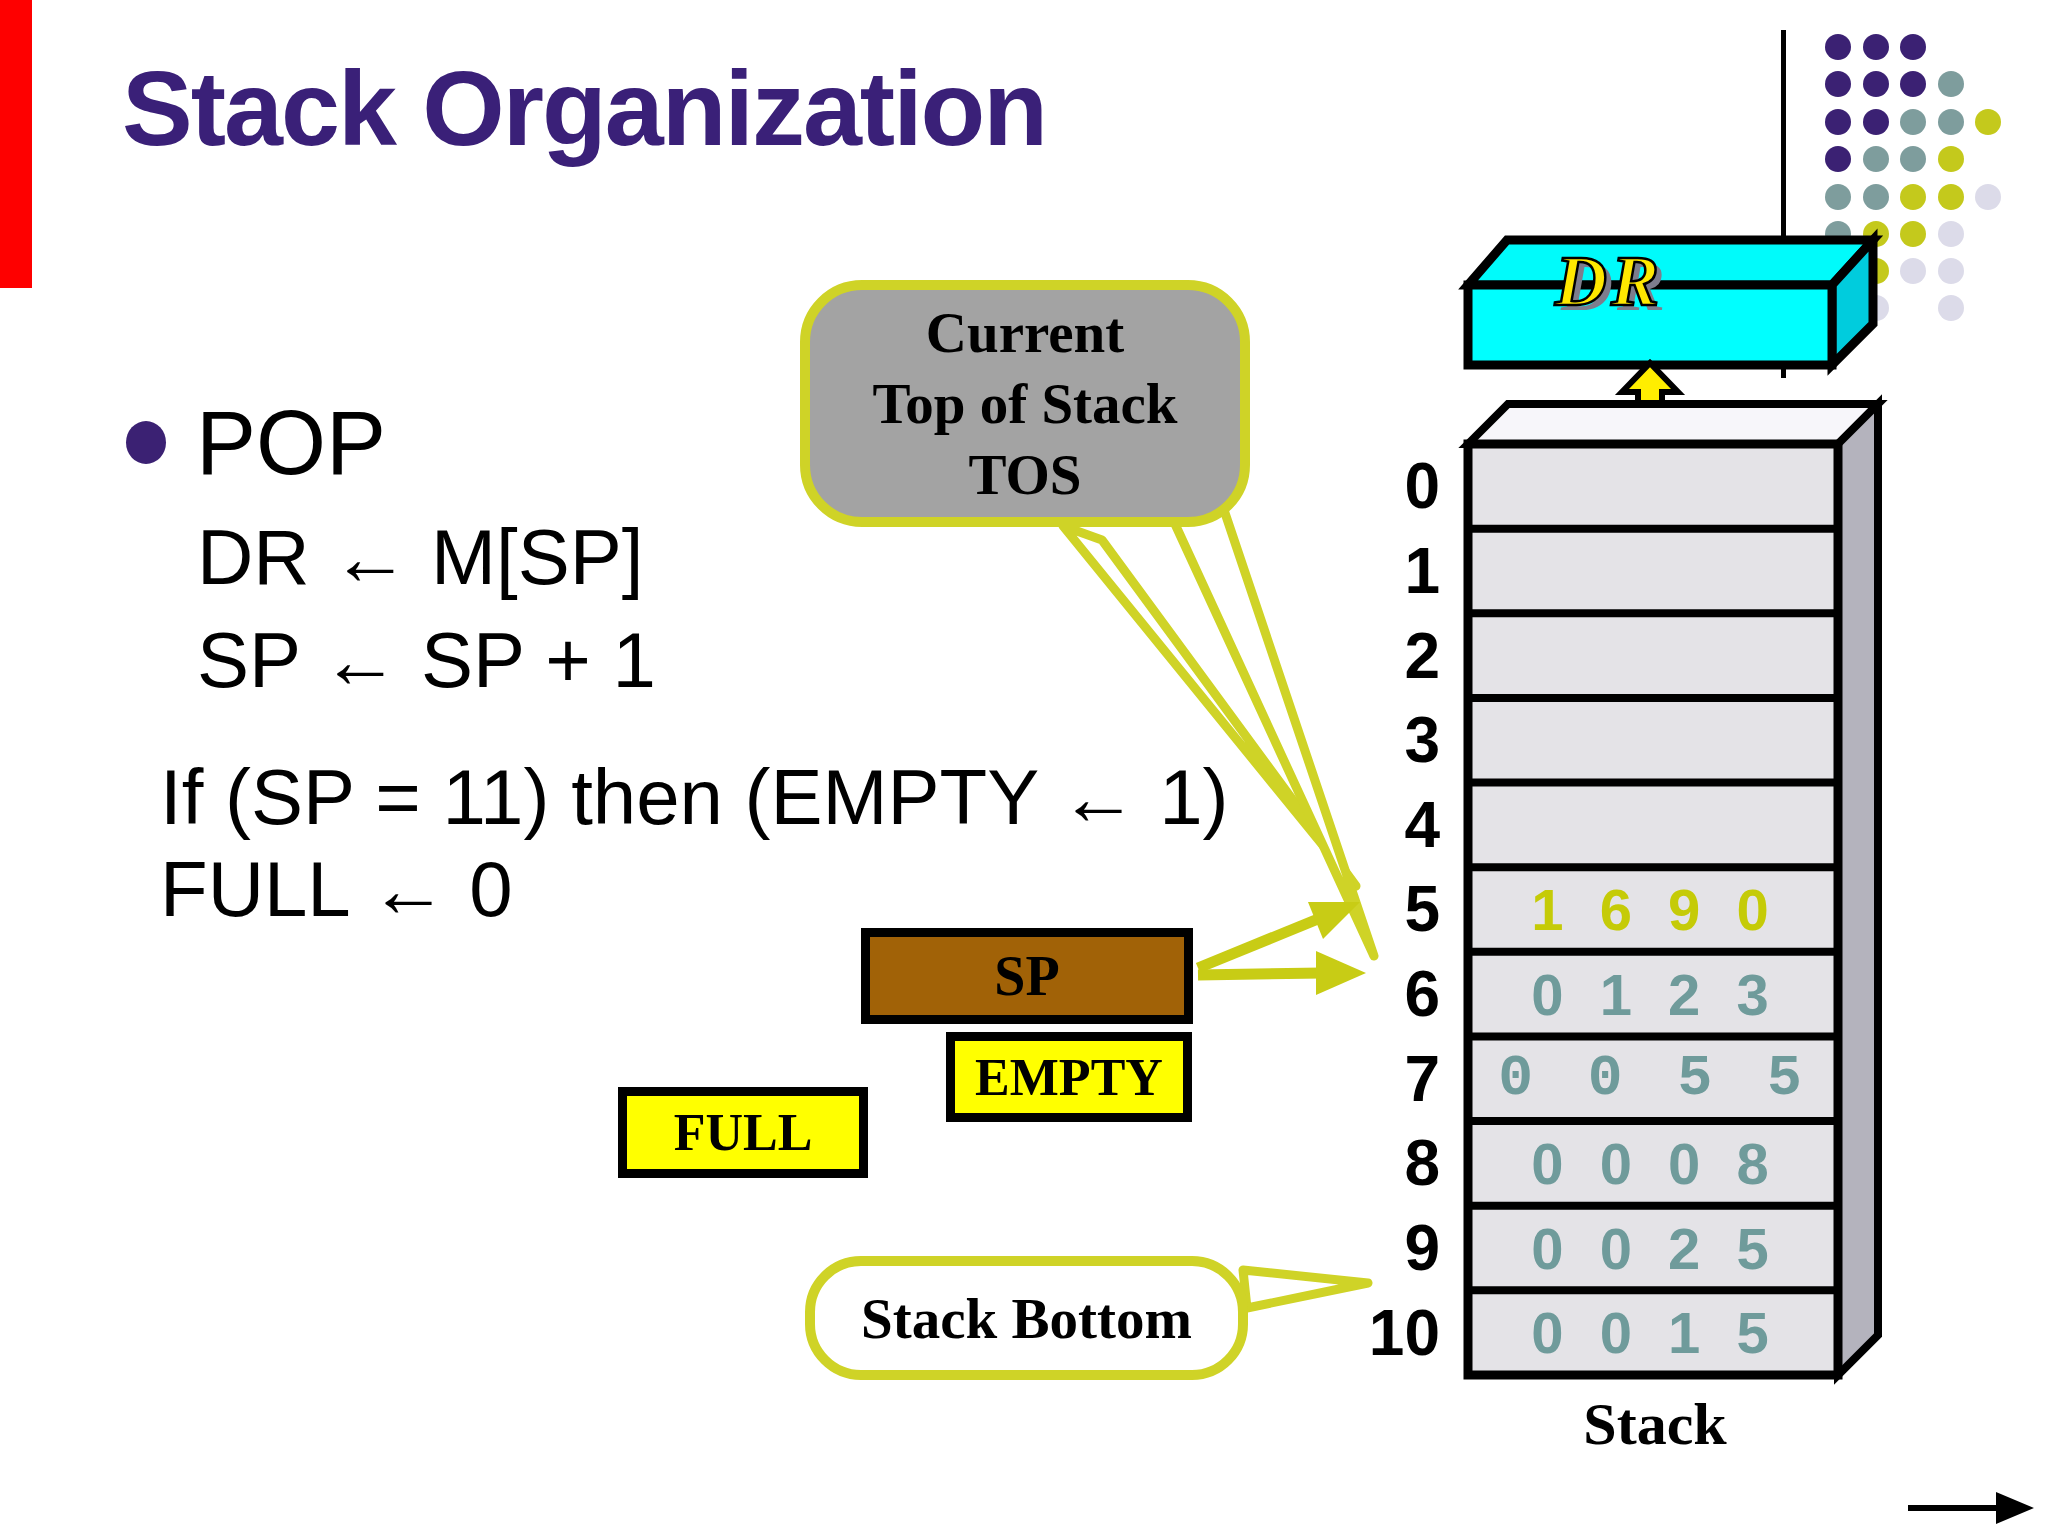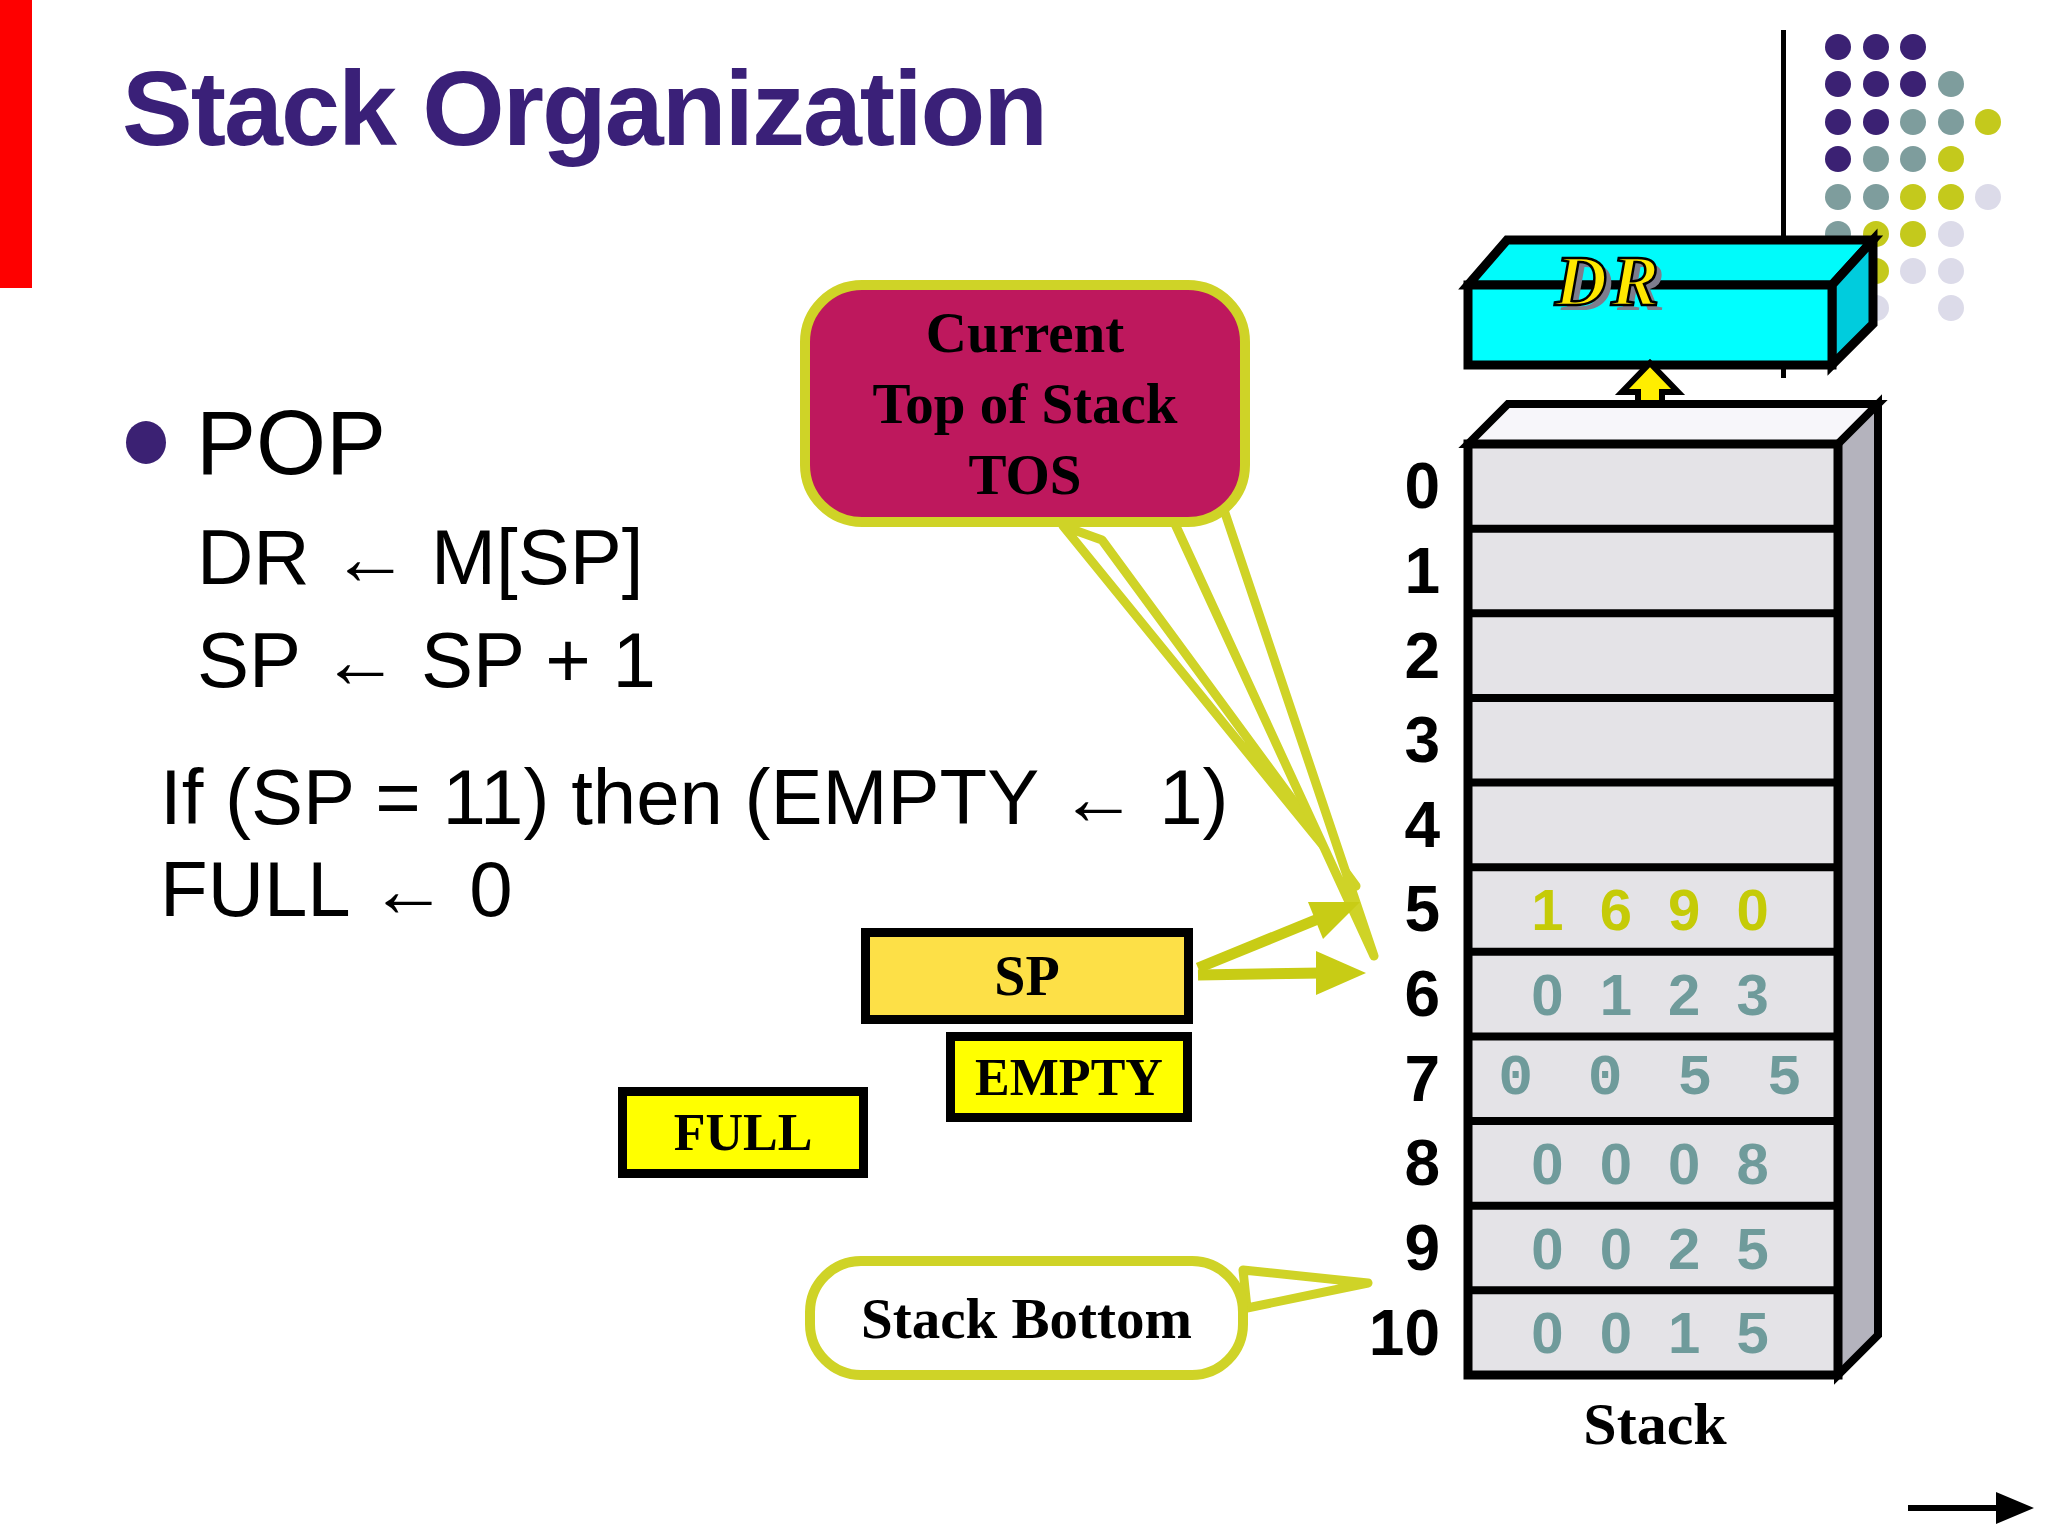--- a/index.html
+++ b/index.html
@@ -18,37 +18,37 @@
   #pop-heading{left:196px;top:392px;font-size:90px;}
   .code-line{font-size:78px;}
   #line-0{left:197px;top:512px;}
   #line-1{left:197px;top:615px;}
   #line-2{left:160px;top:752px;}
   #line-3{left:160px;top:844px;}
   .serif-bold{font-family:"Liberation Serif",serif;font-weight:bold;color:#000;}
   
   #tos-callout{
     left:800px;top:280px;width:450px;height:247px;box-sizing:border-box;
-    background:#be185d;border:10px solid #cfd327;border-radius:62px;
+    background:#a3a3a3;border:10px solid #cfd327;border-radius:62px;
     display:flex;flex-direction:column;align-items:center;justify-content:center;
     text-align:center;
   }
   #tos-callout div{font-size:57px;line-height:71px;}
   #bottom-callout{
     left:805px;top:1256px;width:443px;height:124px;box-sizing:border-box;
     background:#fff;border:10px solid #cfd327;border-radius:56px;
     display:flex;align-items:center;justify-content:center;
   }
   #bottom-callout div{font-size:57px;}
   
   .reg-box{
     box-sizing:border-box;border:9px solid #000;
     display:flex;align-items:center;justify-content:center;
   }
-  #sp-box{left:861px;top:928px;width:332px;height:96px;background:#fde047;font-size:56px;}
+  #sp-box{left:861px;top:928px;width:332px;height:96px;background:#a16207;font-size:56px;}
   #full-box{left:618px;top:1087px;width:250px;height:91px;background:#ffff00;font-size:52px;}
   #empty-box{left:946px;top:1032px;width:246px;height:90px;background:#ffff00;font-size:52px;}
   
   #dr-label{
     left:1555px;top:240px;width:230px;text-align:left;
     font-size:72px;font-style:italic;color:#ffe800;
     -webkit-text-stroke:2.5px #000;
     text-shadow:6px 5px 0 #7d7d8d;
     letter-spacing:4px;
   }

